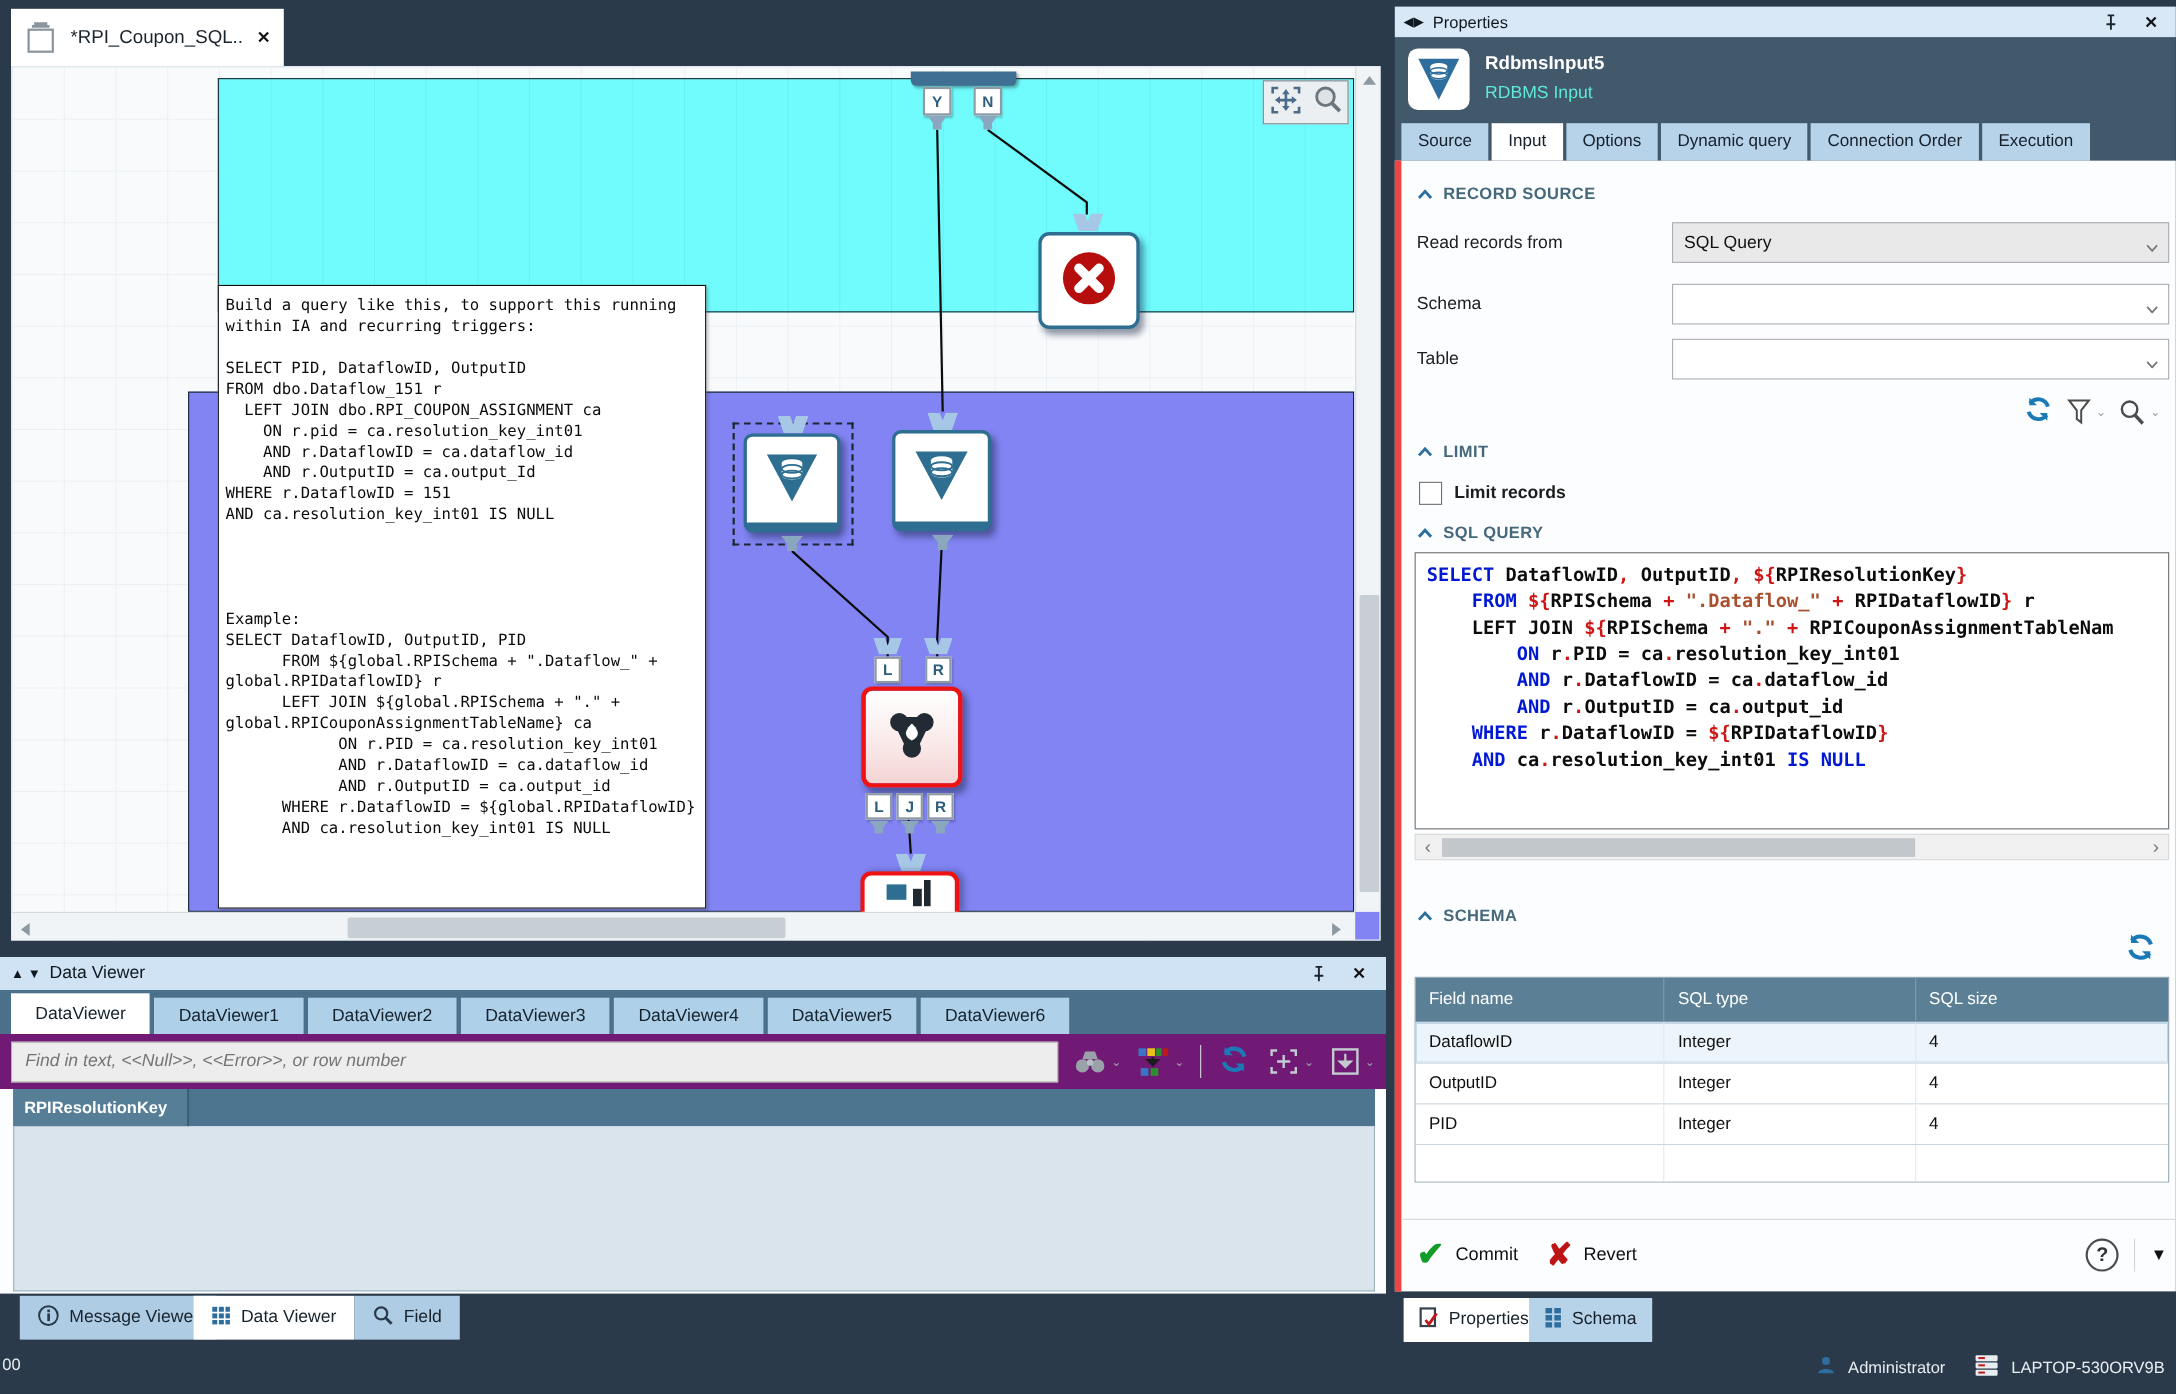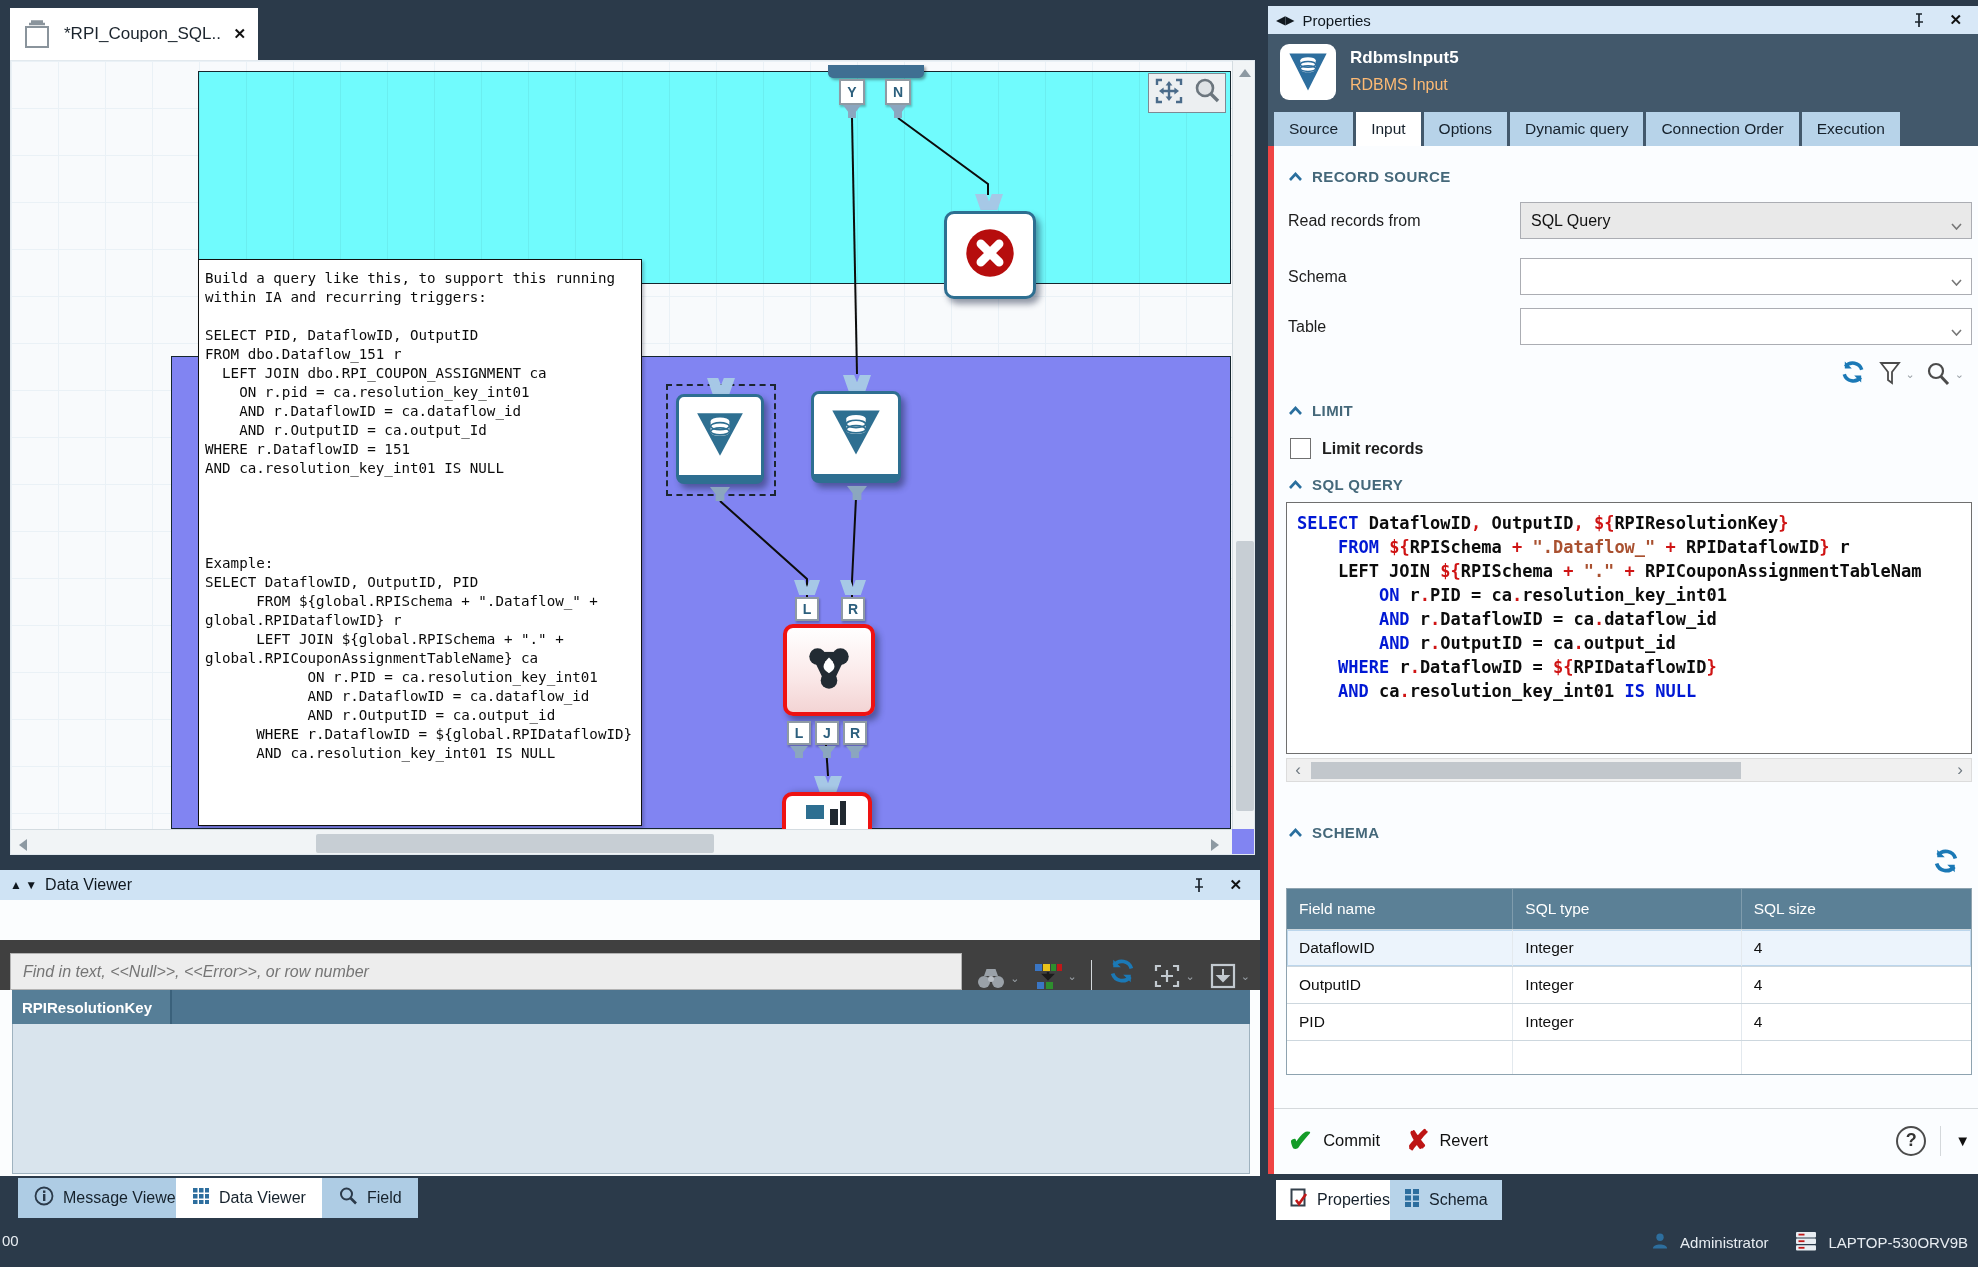--- a/index.html
+++ b/index.html
@@ -63,22 +63,22 @@
   
   [data-name="data-viewer-panel"]{left:0;top:870px;width:1260px;height:306px;background:#fbfdfe;}
   [data-name="data-viewer-titlebar"]{left:0;top:0;width:1260px;height:30px;background:#cfe3f4;
     display:flex;align-items:center;gap:8px;padding:0 10px;font-size:16px;color:#10181f;}
   .win-icons{margin-left:auto;display:flex;gap:22px;align-items:center;padding-right:8px;}
   [data-name="data-viewer-tab-strip"]{left:0;top:30px;width:1260px;height:40px;background:#4a708c;
     display:flex;align-items:flex-end;padding:0 0 0 10px;gap:4px;}
   .dv-tab{height:33px;padding:0 22px;background:#aed0e8;color:#16222c;font-size:16px;display:flex;
     align-items:center;cursor:pointer;}
   .dv-tab.active{background:#fff;height:37px;}
-  [data-name="data-viewer-toolbar"]{left:0;top:70px;width:1260px;height:50px;background:#404040;
-    display:flex;align-items:flex-end;padding:0 10px;gap:14px;}
+  [data-name="data-viewer-toolbar"]{left:0;top:70px;width:1260px;height:50px;background:#701a75;
+    display:flex;align-items:center;padding:0 10px;gap:14px;}
   [data-name="data-viewer-search-input"]{width:1012px;height:37px;background:#ededed;border:1px solid #b3b3b3;
     font:italic 16px "Liberation Sans",sans-serif;color:#7c7c7c;padding:0 12px;outline:none;}
   .tb-group{display:flex;align-items:center;gap:4px;}
   .tb-divider{width:1px;height:30px;background:#d4d8db;}
   .chev{font-size:11px;color:#9aa1a7;}
   [data-name="data-viewer-grid-header"]{left:12px;top:120px;width:1238px;height:34px;background:#4d7590;
     display:flex;align-items:center;}
   [data-name="data-viewer-grid-header"] .cell{width:160px;height:100%;background:#567e97;border-right:2px solid #3a617b;
     color:#fff;font-size:15px;font-weight:bold;display:flex;align-items:center;padding:0 10px;}
   [data-name="data-viewer-grid-body"]{left:12px;top:154px;width:1238px;height:150px;background:#d9e4ed;
@@ -95,21 +95,21 @@
   .status-right{position:absolute;right:10px;top:12px;display:flex;align-items:center;gap:10px;color:#e8edf2;}
 
   
   [data-name="properties-panel"]{left:1268px;top:0;width:710px;height:1220px;background:#2b3a4a;}
   [data-name="properties-titlebar"]{left:0;top:6px;width:710px;height:28px;background:#d8e8f7;display:flex;
     align-items:center;gap:8px;padding:0 8px;font-size:15px;color:#10181f;}
   [data-name="properties-header"]{left:0;top:34px;width:710px;height:112px;background:#42586b;}
   [data-name="node-icon-badge"]{position:absolute;left:12px;top:10px;width:56px;height:56px;background:#fff;
     border-radius:9px;display:flex;align-items:center;justify-content:center;}
   [data-name="node-name"]{position:absolute;left:82px;top:14px;color:#fff;font-size:17px;font-weight:bold;}
-  [data-name="node-type"]{position:absolute;left:82px;top:42px;color:#fdba74;font-size:16px;}
+  [data-name="node-type"]{position:absolute;left:82px;top:42px;color:#5eead4;font-size:16px;}
   [data-name="properties-tab-strip"]{position:absolute;left:6px;top:78px;height:34px;display:flex;gap:3px;}
   .p-tab{height:34px;padding:0 15px;background:#b7d3e9;color:#15202b;font-size:15.5px;display:flex;
     align-items:center;cursor:pointer;}
   .p-tab.active{background:#fff;}
 
   [data-name="properties-content"]{left:0;top:146px;width:710px;height:1028px;background:#fbfdff;
     border-left:6px solid #ef4444;}
   .section-h{position:absolute;display:flex;align-items:center;gap:9px;color:#45687a;
     font-size:15px;font-weight:bold;letter-spacing:.4px;}
   .f-label{position:absolute;left:14px;font-size:16px;color:#1d1d1d;}
@@ -348,20 +348,29 @@
       <span class="pin-icon" data-name="pin-icon">
         <svg width="16" height="17" viewBox="0 0 16 17">
             <g stroke="#1b242d" stroke-width="1.7" fill="none">
               <path d="M5 2 h6 M8 2 v8 M4 10 h8 M8 10 v5"></path>
             </g>
           </svg>
       </span>
       <span class="x-glyph" data-name="close-icon">✕</span>
     </span>
   </div>
+  <div class="abs" data-name="data-viewer-tab-strip">
+      <div class="dv-tab active" data-name="tab-dataviewer">DataViewer</div>
+      <div class="dv-tab" data-name="tab-dataviewer1">DataViewer1</div>
+      <div class="dv-tab" data-name="tab-dataviewer2">DataViewer2</div>
+      <div class="dv-tab" data-name="tab-dataviewer3">DataViewer3</div>
+      <div class="dv-tab" data-name="tab-dataviewer4">DataViewer4</div>
+      <div class="dv-tab" data-name="tab-dataviewer5">DataViewer5</div>
+      <div class="dv-tab" data-name="tab-dataviewer6">DataViewer6</div>
+    </div>
   <div class="abs" data-name="data-viewer-toolbar">
     <input data-name="data-viewer-search-input" placeholder="Find in text, &lt;&lt;Null&gt;&gt;, &lt;&lt;Error&gt;&gt;, or row number" style="">
     <span class="tb-group" data-name="find-binoculars-icon">
       <svg width="30" height="24" viewBox="0 0 30 24">
           <g fill="#9aa1a8">
             <circle cx="8" cy="16" r="6"></circle>
             <circle cx="22" cy="16" r="6"></circle>
             <path d="M8 10 L10.5 3 h9 L22 10 z"></path>
             <circle cx="15" cy="13" r="3" fill="#b8bec4"></circle>
           </g>

